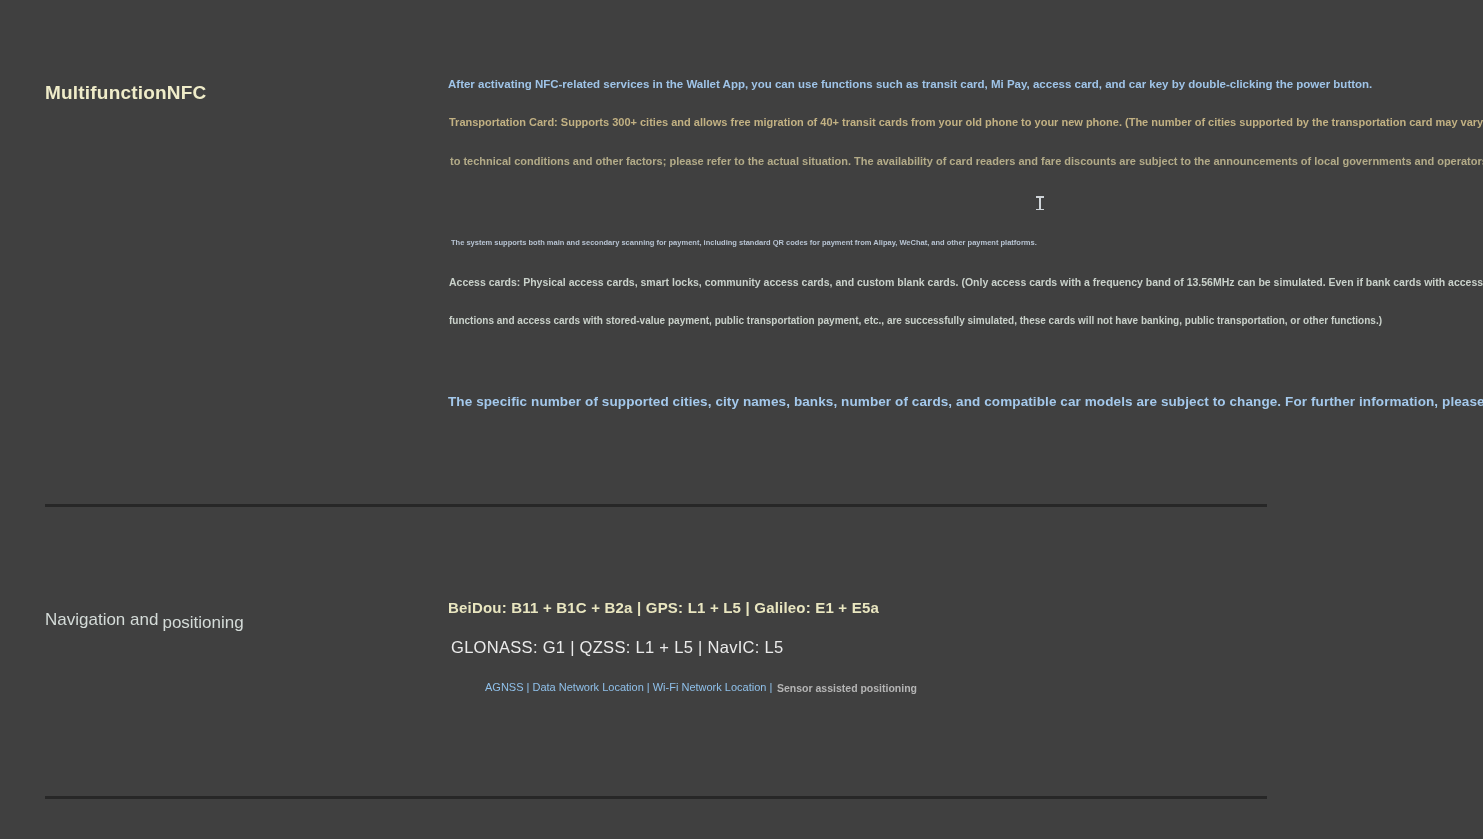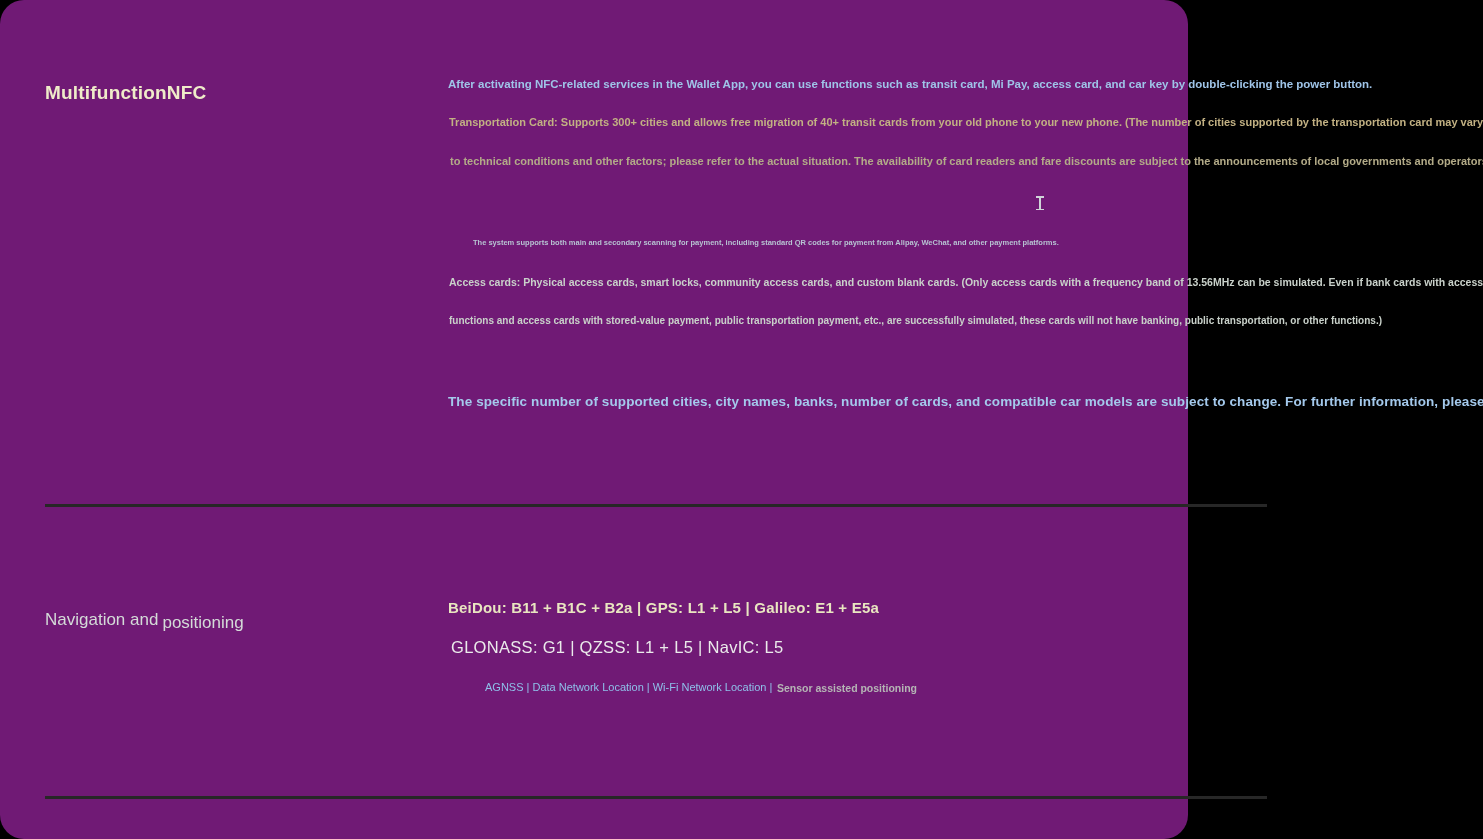--- a/index.html
+++ b/index.html
@@ -6,24 +6,23 @@
     margin: 0;
     padding: 0;
     background: #000000;
     width: 1483px;
     height: 839px;
     overflow: hidden;
     font-family: "Liberation Sans", sans-serif;
   }
   .stage {
     position: relative;
-    width: 1188px;
+    width: 1483px;
     height: 839px;
-    background: #701a75;
-    border-radius: 24px;
+    background: #404040;
   }
   .abs { position: absolute; white-space: nowrap; }
 
   .section-title {
     font-size: 19px;
     font-weight: 700;
     color: #efecc9;
     letter-spacing: 0.2px;
   }
   .intro-blue {
@@ -43,21 +42,20 @@
   }
   .graygreen {
     font-size: 11px;
     font-weight: 600;
     color: #c9d1ca;
   }
   .tiny-note {
     font-size: 7.5px;
     font-weight: 600;
     color: #b7c3d2;
-    margin-left: 22px;
   }
   .carkey {
     font-size: 10.5px;
     font-weight: 600;
     color: #c4b68c;
   }
   .disclaimer-blue {
     font-size: 13.5px;
     font-weight: 600;
     color: #a4c9ec;

